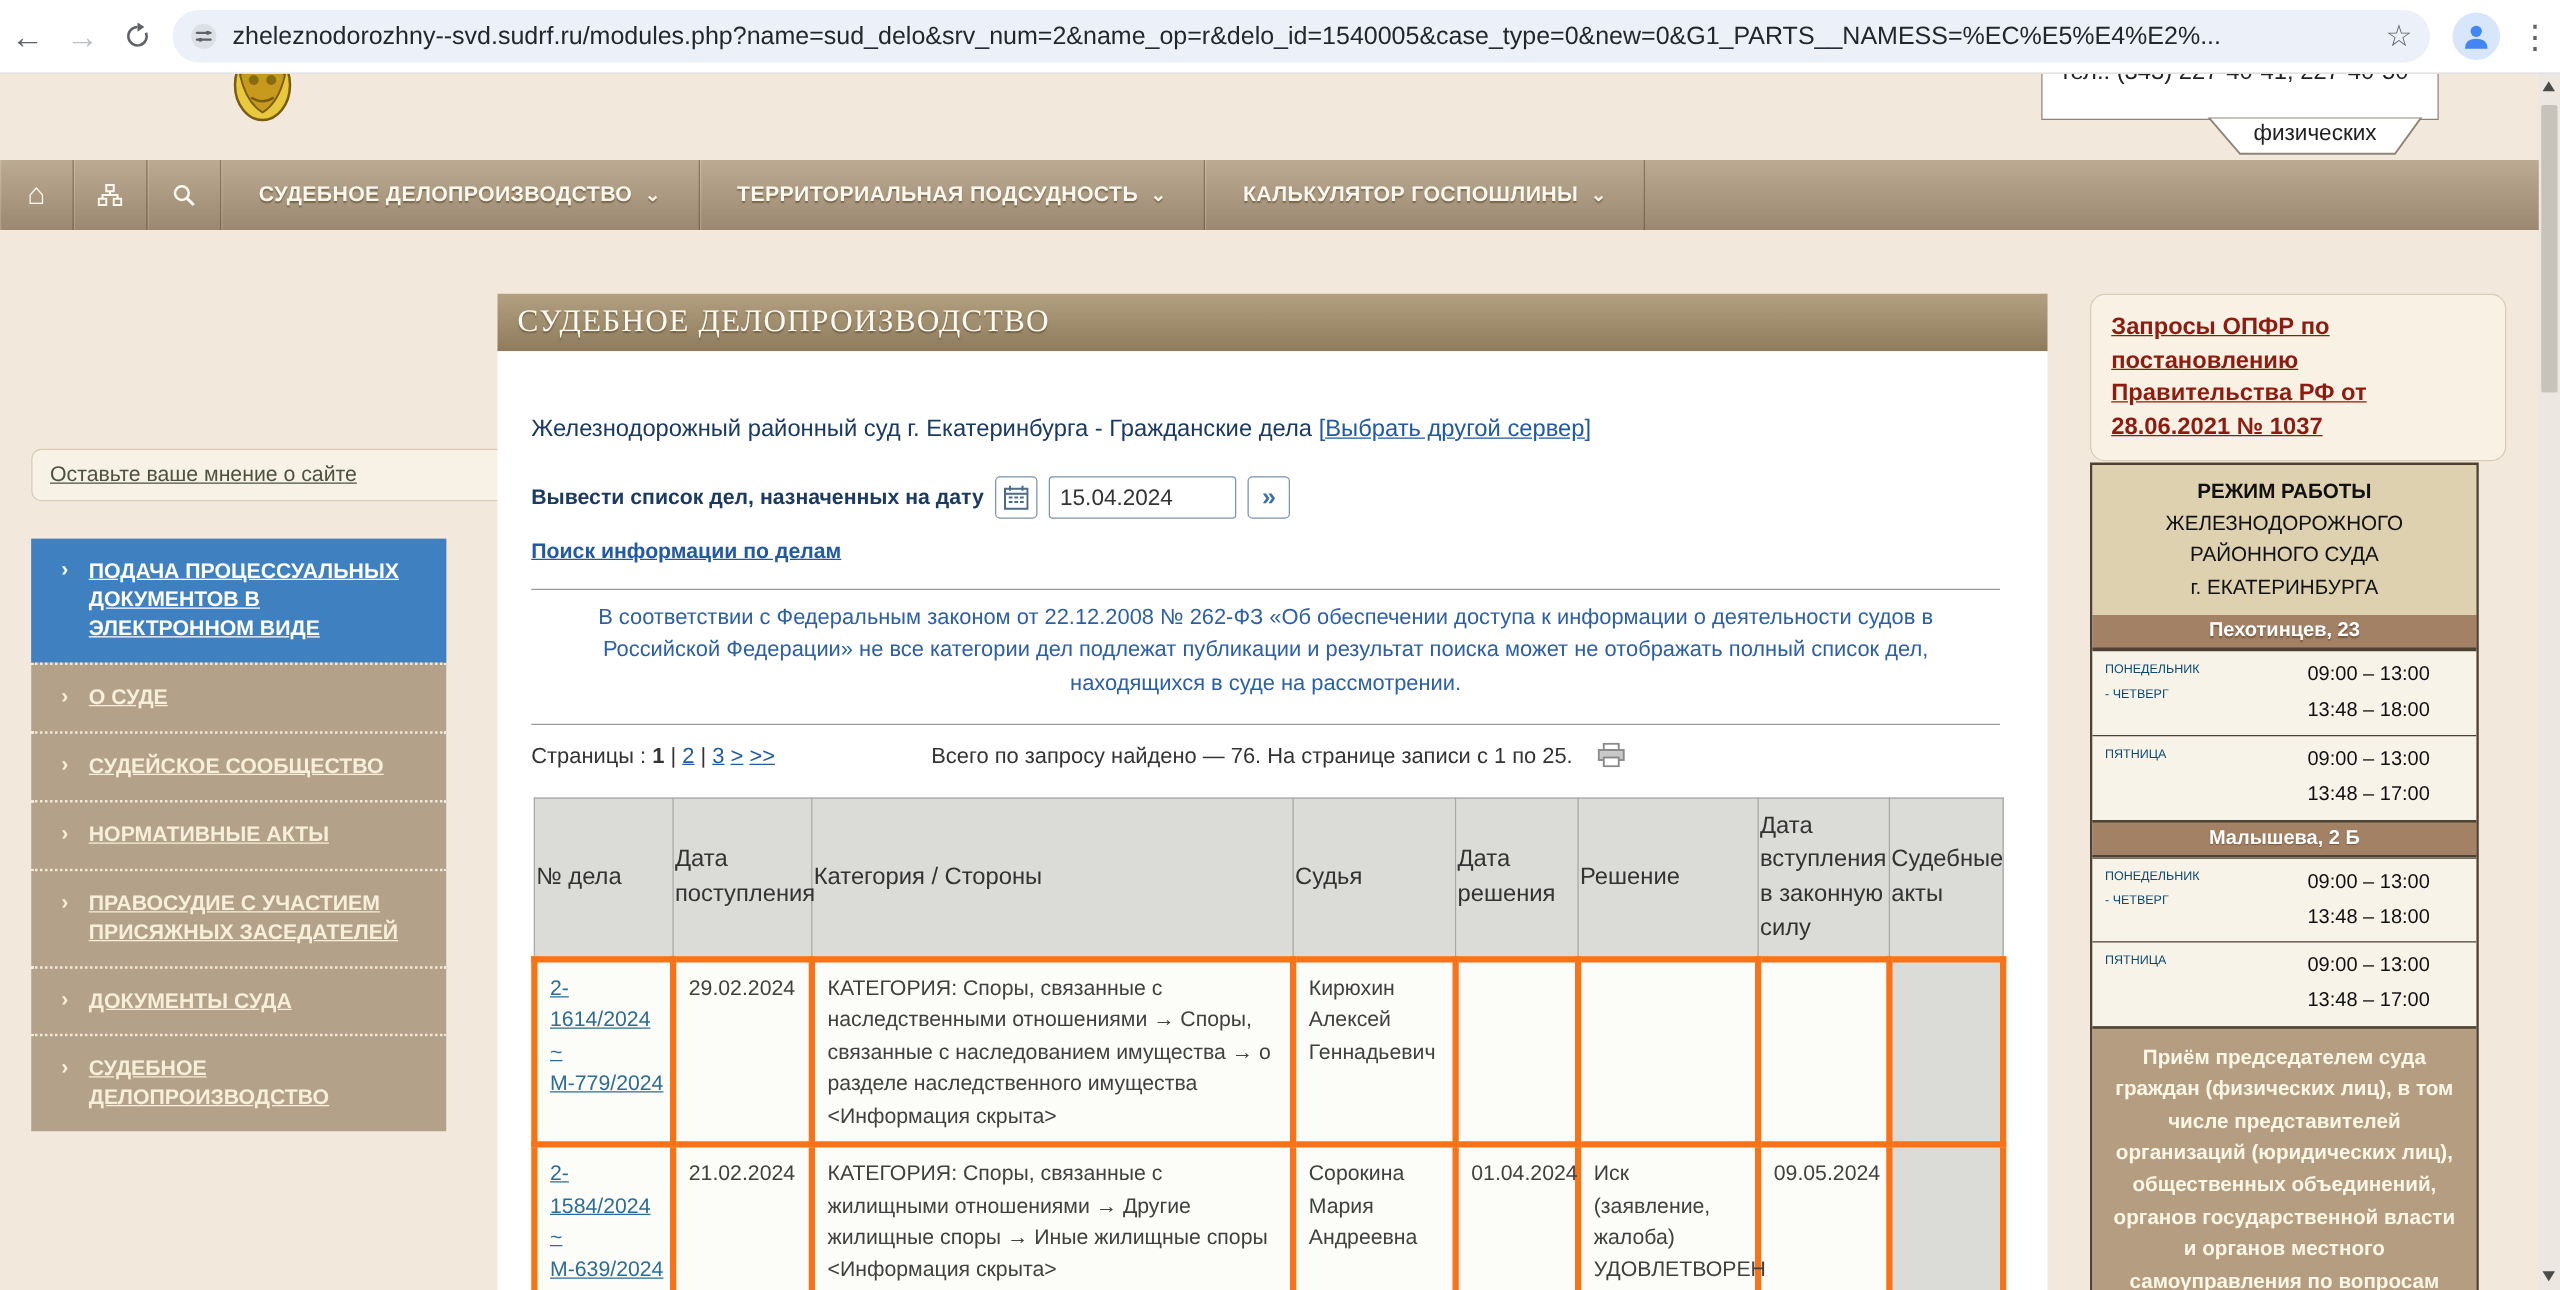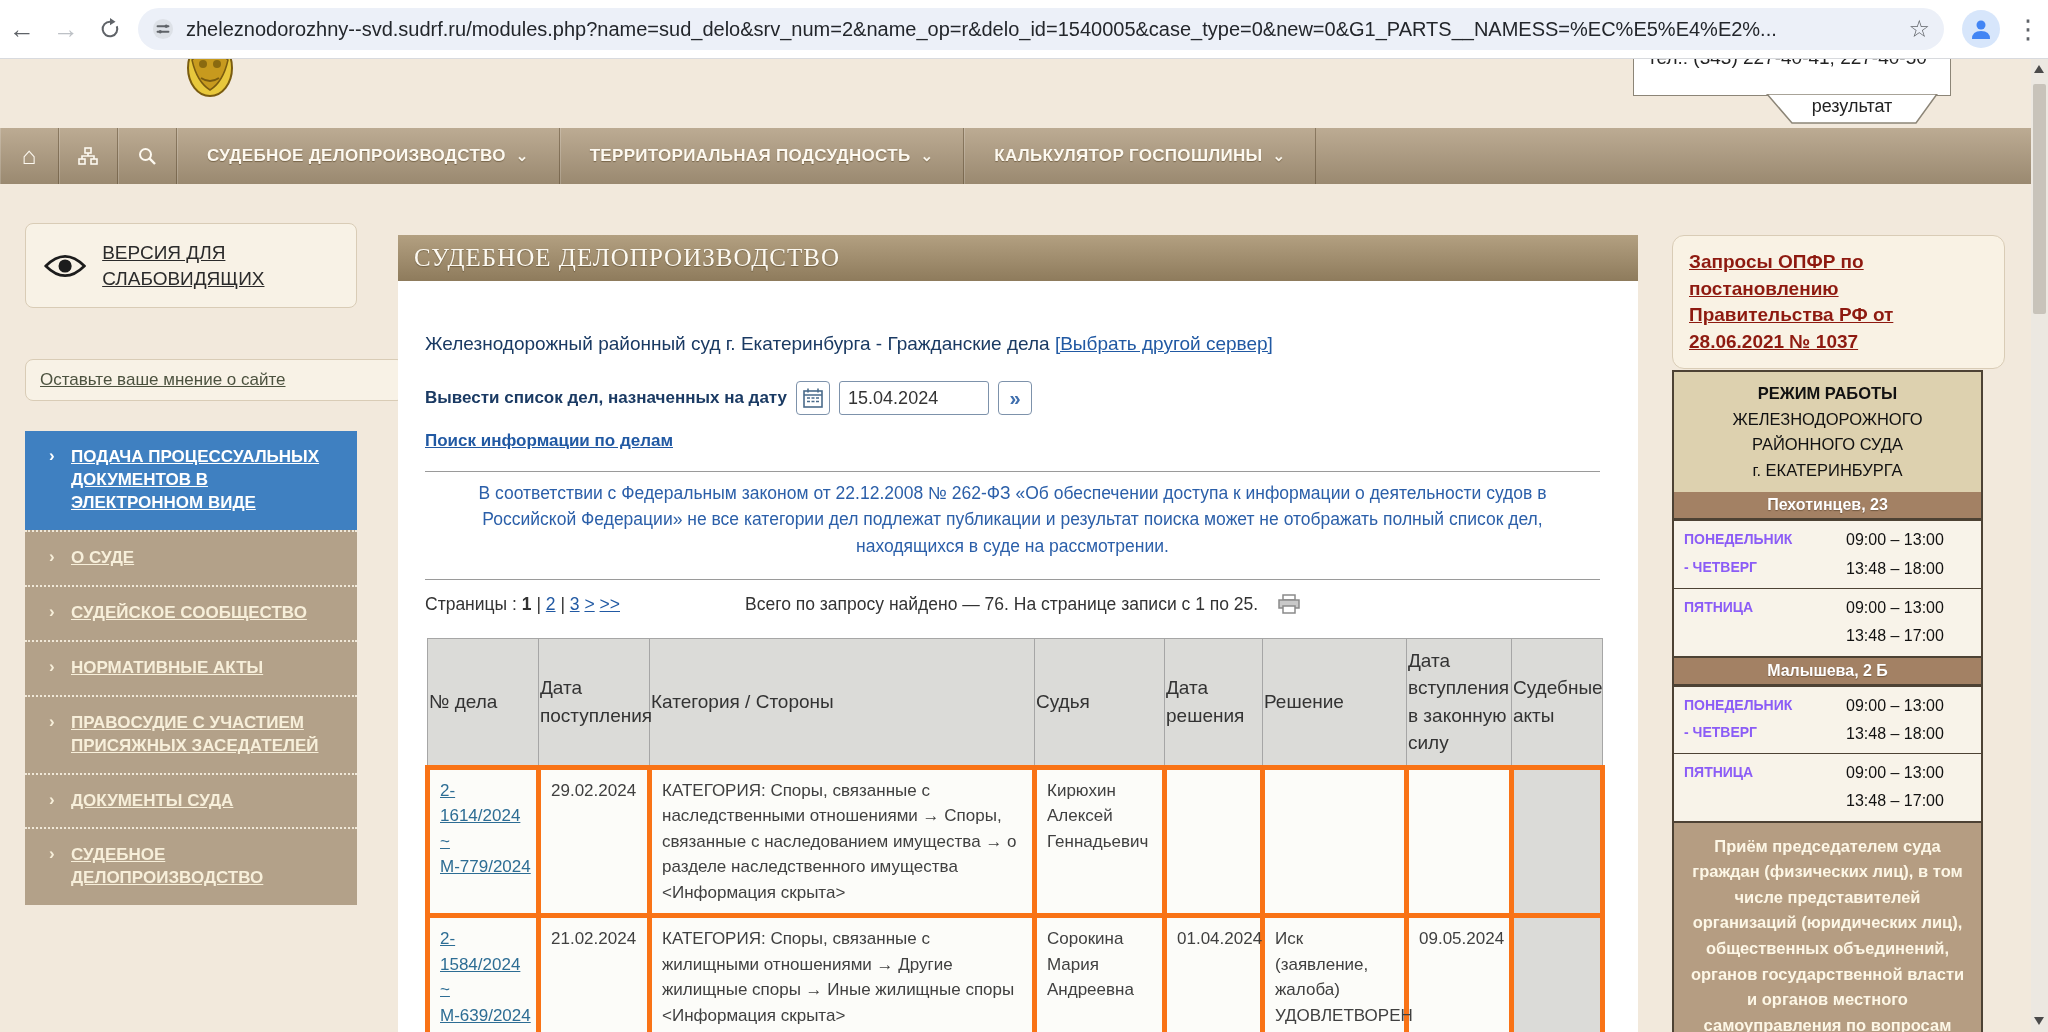--- a/index.html
+++ b/index.html
@@ -92,21 +92,21 @@
   .opfr{position:absolute;left:1672px;top:235px;width:333px;box-sizing:border-box;background:#f9f2e4;
         border:1px solid #d9ccb6;border-radius:12px;padding:13px 16px;}
   .opfr a{font-size:19px;font-weight:bold;color:#8e1a10;text-decoration:underline;line-height:1.4;}
   .sched{position:absolute;left:1672px;top:370px;width:311px;box-sizing:border-box;border:2px solid #4d4234;}
   .sched-title{background:#ddd1af;text-align:center;padding:9px 6px;font-size:16.5px;color:#111;line-height:1.55;}
   .band{background:#a38164;color:#fff;font-weight:bold;text-align:center;padding:4px 2px;font-size:16px;
         border-top:2px solid #4d4234;border-bottom:2px solid #4d4234;text-shadow:0 1px 1px rgba(70,50,30,.5);}
   .sched-title + .band, .band:first-child{border-top:none;}
   .srow{display:flex;background:#f8f3e9;border-top:1.5px solid #4d4234;padding:5px 10px;}
   .srow:nth-of-type(1){border-top:none;}
-  .srow .day{width:47%;font-size:14px;color:#8b5cf6;line-height:1.95;font-weight:bold;}
+  .srow .day{width:47%;font-size:10px;color:#0c4a6e;line-height:1.95;}
   .srow .times{flex:1;text-align:center;font-size:16px;color:#111;line-height:1.77;}
   .reception{background:#b59d82;border-top:2px solid #4d4234;padding:11px 13px;font-weight:bold;
              font-size:16.5px;color:#fdf7e6;text-align:center;line-height:1.55;}
 
   
   .sb-track{position:absolute;right:0;top:58px;width:17px;height:974px;background:#ece8e1;z-index:40;}
   .sb-thumb{position:absolute;left:2px;right:2px;top:26px;height:230px;background:#c8c3ba;border-radius:2px;}
   .sb-arrow-up{position:absolute;left:3px;top:7px;width:0;height:0;
                border-left:5px solid transparent;border-right:5px solid transparent;border-bottom:8px solid #4a4a4a;}
   .sb-arrow-down{position:absolute;left:3px;bottom:7px;width:0;height:0;
@@ -129,21 +129,21 @@
     </svg>
   </div>
 
   <div class="phone-box">
     <div class="phone-line">тел.: (343) 227-40-41; 227-40-50</div>
   </div>
   <div class="flap">
     <svg width="172" height="31" viewBox="0 0 172 31">
       <path d="M1 0 L171 0 L150 29 L26 29 Z" fill="#ffffff" stroke="#8c8577" stroke-width="1.5"></path>
     </svg>
-    <div class="flap-label">результат</div>
+    <div class="flap-label">физических</div>
   </div>
 
   <div class="chrome">
     <div class="nav-btn">←</div>
     <div class="nav-btn disabled">→</div>
     <div class="nav-btn">
       <svg width="22" height="22" viewBox="0 0 24 24">
         <path d="M12 4 a8 8 0 1 0 7.4 5" fill="none" stroke="#5f6368" stroke-width="2.2"></path>
         <path d="M12 0 l6 4 -6 4 z" fill="#5f6368"></path>
       </svg>
@@ -192,27 +192,20 @@
     <a class="nav-item">
       <span>ТЕРРИТОРИАЛЬНАЯ ПОДСУДНОСТЬ</span>
       <span class="chev">⌄</span>
     </a>
     <a class="nav-item">
       <span>КАЛЬКУЛЯТОР ГОСПОШЛИНЫ</span>
       <span class="chev">⌄</span>
     </a>
   </div>
 
-  <div class="acc-box">
-    <svg width="52" height="32" viewBox="0 0 48 30">
-      <path d="M2 15 Q24 -7 46 15 Q24 37 2 15 Z" fill="none" stroke="#1c1c1c" stroke-width="3"></path>
-      <circle cx="24" cy="15" r="7.5" fill="#1c1c1c"></circle>
-    </svg>
-    <span class="acc-text">ВЕРСИЯ ДЛЯ СЛАБОВИДЯЩИХ</span>
-  </div>
 
   <div class="fb-box">
     <a class="fb-link">Оставьте ваше мнение о сайте</a>
   </div>
 
   <div class="menu">
     <a class="menu-item active">
       <span class="arr">›</span>
       <span>ПОДАЧА ПРОЦЕССУАЛЬНЫХ ДОКУМЕНТОВ В ЭЛЕКТРОННОМ ВИДЕ</span>
     </a>

